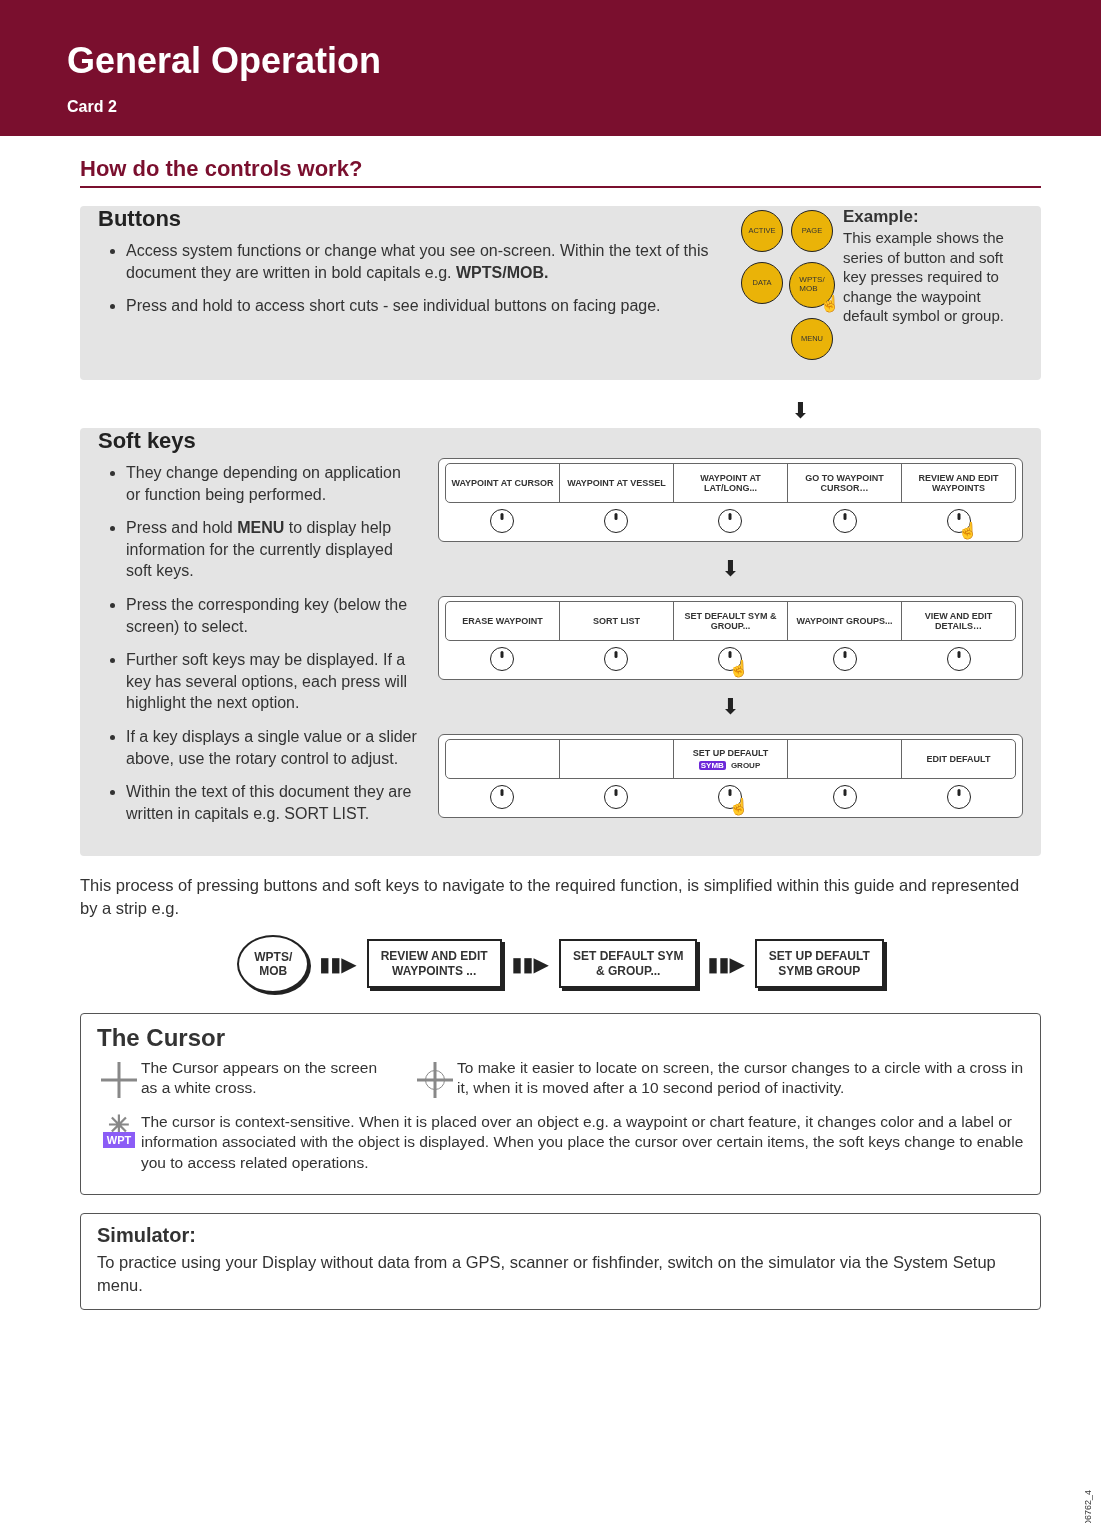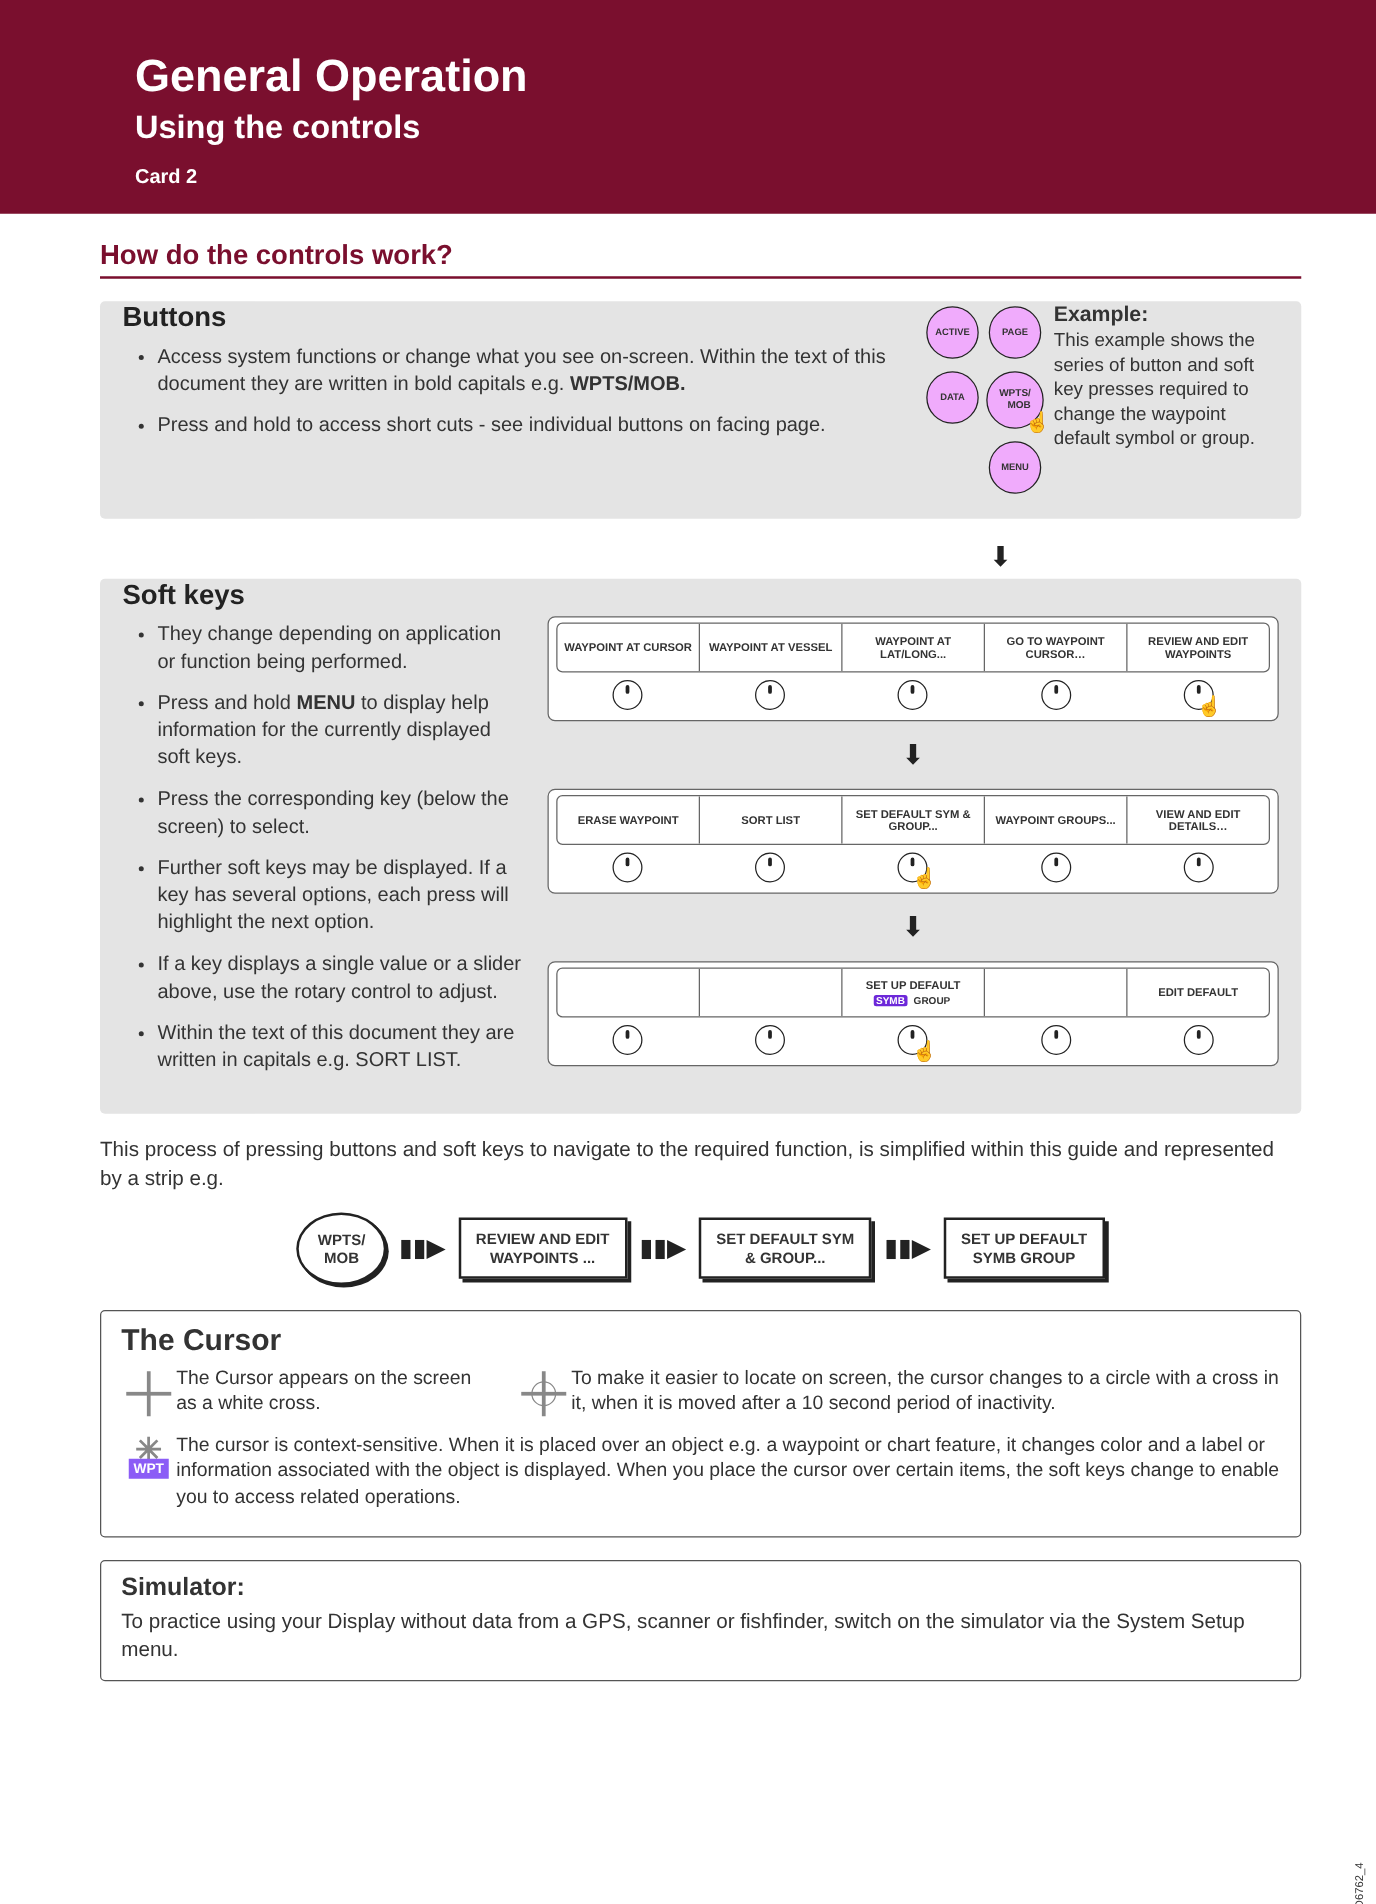--- a/index.html
+++ b/index.html
@@ -5,21 +5,21 @@
   body {
     margin: 0;
     font-family: "Frutiger", "Myriad Pro", Arial, sans-serif;
     background: #fff;
     color: #333;
     width: 1101px;
   }
   .header {
     background: #7a0f2e;
     color: #fff;
-    padding: 40px 0 20px 108px;
+    padding: 40px 0 20px 67px;
   }
   .header .title {
     font-size: 36px;
     font-weight: bold;
     margin: 0;
   }
   .header .subtitle {
     font-size: 26px;
     font-weight: bold;
     margin: 4px 0 0 0;
@@ -73,26 +73,26 @@
     align-items: flex-start;
   }
   .hw-buttons {
     display: flex;
     gap: 6px;
     align-items: flex-start;
     padding-top: 4px;
   }
   .hw-col { display: flex; flex-direction: column; gap: 10px; align-items: center; }
   .hw-btn {
-    background: #f0abfc;
+    background: #eab308;
     border: 1.5px solid #222;
     border-radius: 50%;
     width: 44px; height: 44px;
     display: flex; align-items: center; justify-content: center;
-    font-size: 8px; font-weight: bold; text-align: right;
+    font-size: 8px; font-weight: normal; text-align: left;
     line-height: 1.1;
   }
   .hw-btn.small { width: 40px; height: 40px; font-size: 7.5px; }
   .example-text {
     font-size: 15px;
     line-height: 1.3;
     width: 180px;
   }
   .example-text b { font-size: 17px; }
   .down-arrow {
@@ -261,21 +261,20 @@
     font-size: 9px;
     transform: rotate(-90deg);
     transform-origin: right bottom;
   }
 </style>
 </head>
 <body>
 
 <div class="header">
   <div class="title">General Operation</div>
-  <div class="subtitle">Using the controls</div>
   <div class="card">Card 2</div>
 </div>
 
 <div class="content">
 
   <div class="question">How do the controls work?</div>
 
   <div class="panel buttons-panel">
     <div class="buttons-left">
       <h3>Buttons</h3>

